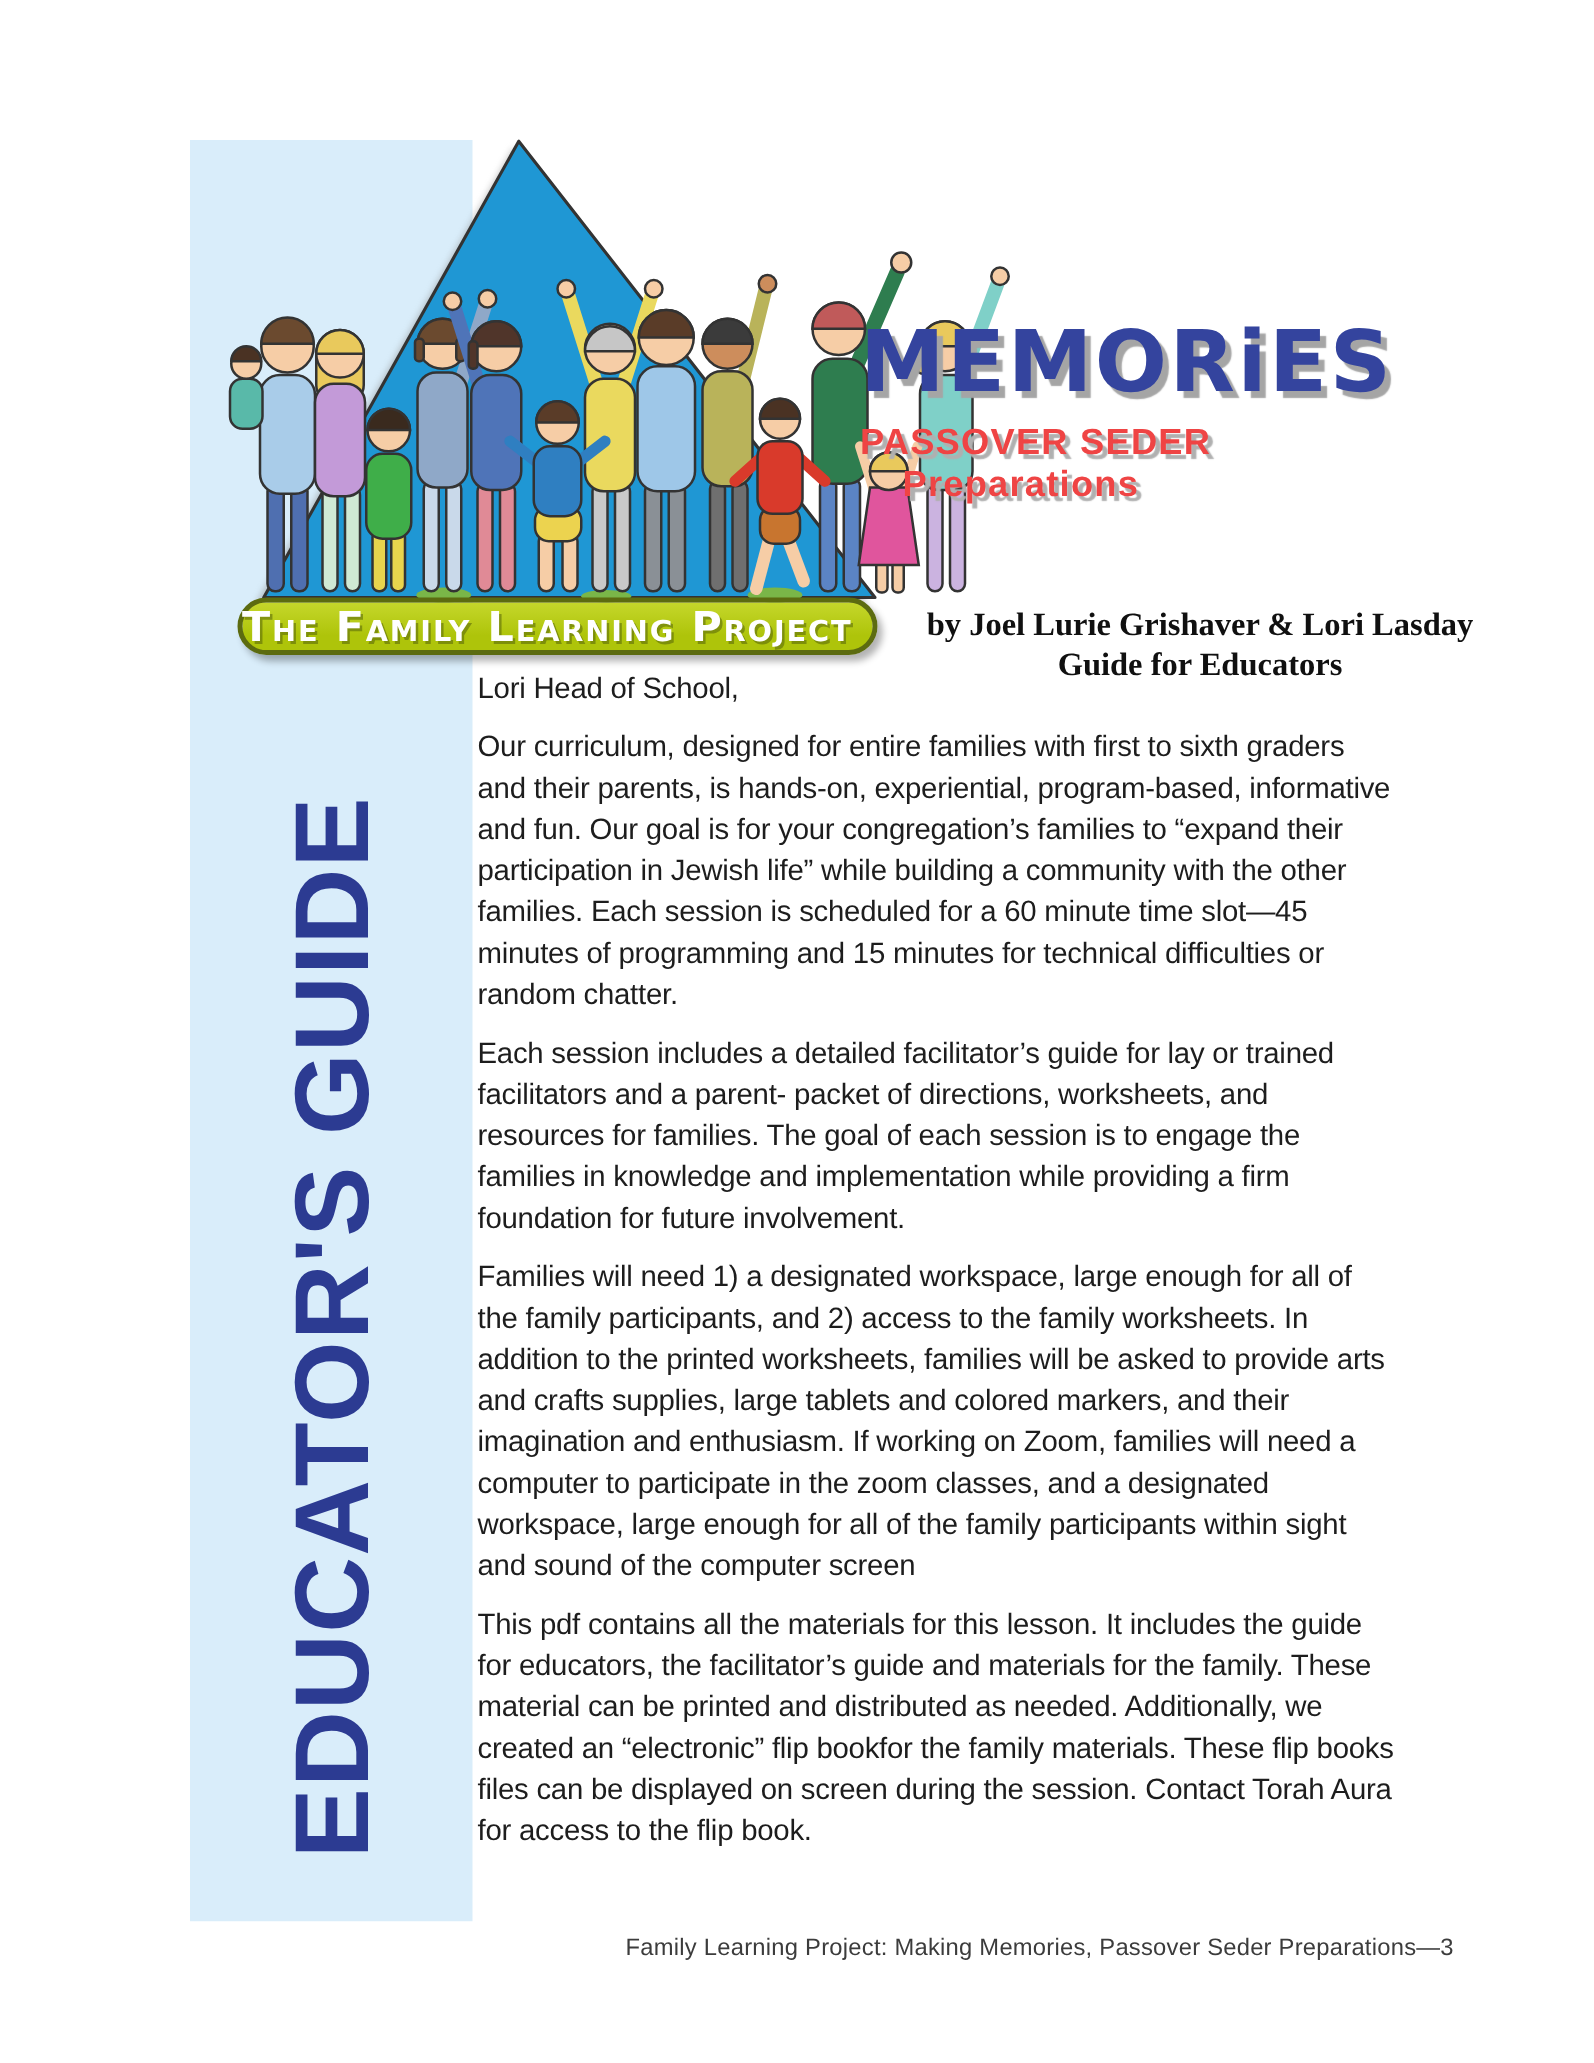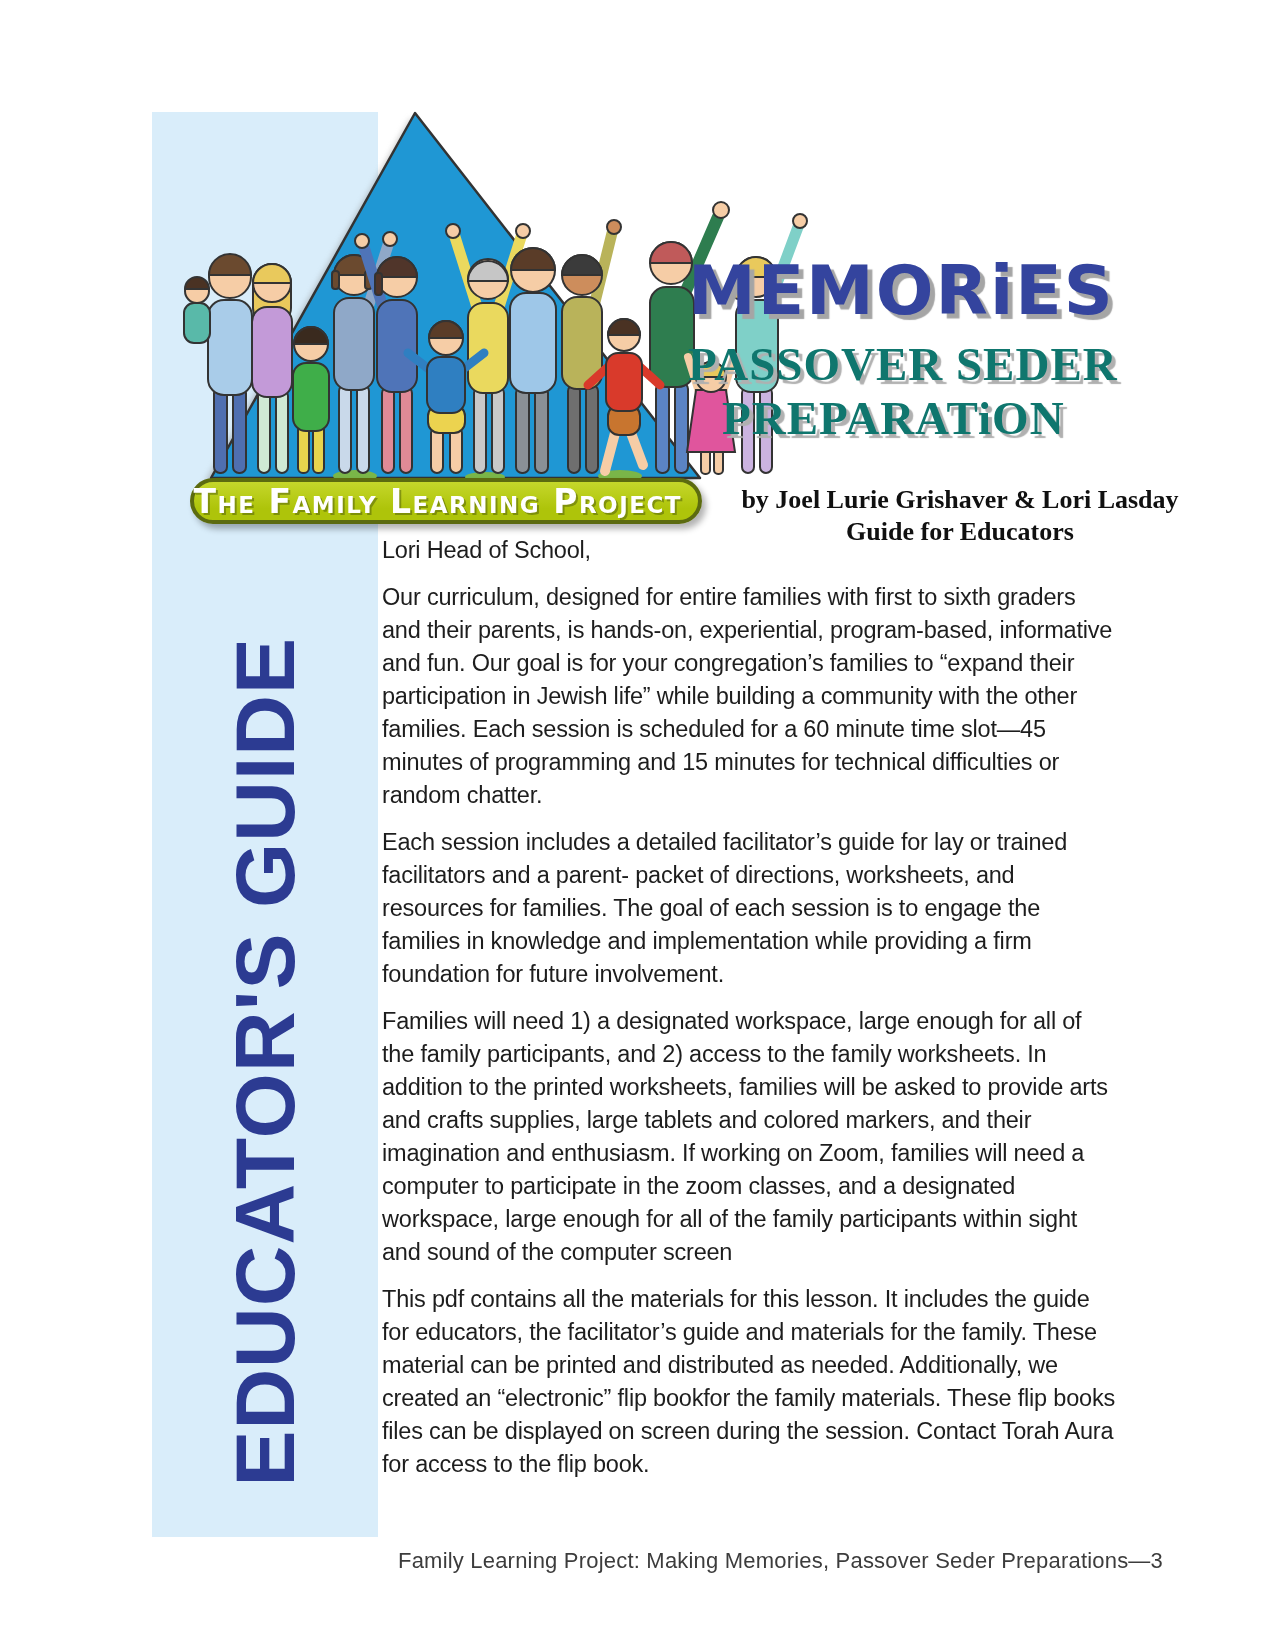--- a/index.html
+++ b/index.html
@@ -32,41 +32,41 @@
     letter-spacing:1.5px;font-variant:small-caps;
     text-shadow:2px 2px 0 rgba(85,100,10,0.55);white-space:nowrap;
   }
   
   .title-block{position:absolute;left:688px;top:252px;width:480px;}
   .title-main{
     font-family:"DejaVu Sans",sans-serif;font-weight:800;font-size:68px;line-height:1.14;
     color:#34449e;letter-spacing:2px;text-shadow:5px 5px 1px #a5a5a5;white-space:nowrap;
   }
   .title-sub{
-    font-family:Liberation Serif, serif;font-weight:800;font-size:47px;line-height:1.12;
-    color:#0f766e;letter-spacing:1px;text-shadow:4px 4px 1px #b0b0b0;
+    font-family:Liberation Sans, sans-serif;font-weight:800;font-size:29px;line-height:1.12;
+    color:#ef4444;letter-spacing:1px;text-shadow:4px 4px 1px #b0b0b0;
     margin-top:8px;white-space:nowrap;
   }
   .title-sub.indent{margin-left:34px;margin-top:2px;}
   
   .byline-block{
     position:absolute;left:730px;top:484px;width:460px;text-align:center;
     font-family:"Liberation Serif",serif;font-weight:700;font-size:26px;line-height:1.22;color:#101010;
   }
   
   .body-copy{
     position:absolute;left:382px;top:534px;width:737px;
     font-family:"Liberation Sans",sans-serif;font-size:23.5px;line-height:33px;
     color:#1d1d1d;letter-spacing:-0.2px;
   }
   .body-copy p{margin:0 0 14px 0;}
   
   .page-footer{
     position:absolute;right:112px;top:1548px;
-    font-family:"Liberation Sans",sans-serif;font-size:22px;color:#3c3c3c;letter-spacing:0.2px;
+    font-family:"Liberation Sans",sans-serif;font-size:19px;color:#3c3c3c;letter-spacing:0.2px;
   }
 </style>
 </head>
 <body>
 
 <div class="page">
 
   <div class="sidebar">
     <div class="vertical-title">EDUCATOR'S GUIDE</div>
   </div>
@@ -214,21 +214,21 @@
     </g>
   </svg>
 
   <div class="banner">
     <span class="banner-label">The Family Learning Project</span>
   </div>
 
   <div class="title-block">
     <div class="title-main">MEMORiES</div>
     <div class="title-sub">PASSOVER SEDER</div>
-    <div class="title-sub indent">PREPARATiON</div>
+    <div class="title-sub indent">Preparations</div>
   </div>
 
   <div class="byline-block">
     <div>by Joel Lurie Grishaver &amp; Lori Lasday</div>
     <div>Guide for Educators</div>
   </div>
 
   <div class="body-copy">
     <p>Lori Head of School,</p>
     <p>Our curriculum, designed for entire families with first to sixth graders and their parents, is hands-on, experiential, program-based, informative and fun. Our goal is for your congregation’s families to “expand their participation in Jewish life” while building a community with the other families. Each session is scheduled for a 60 minute time slot—45 minutes of programming and 15 minutes for technical difficulties or random chatter.</p>

